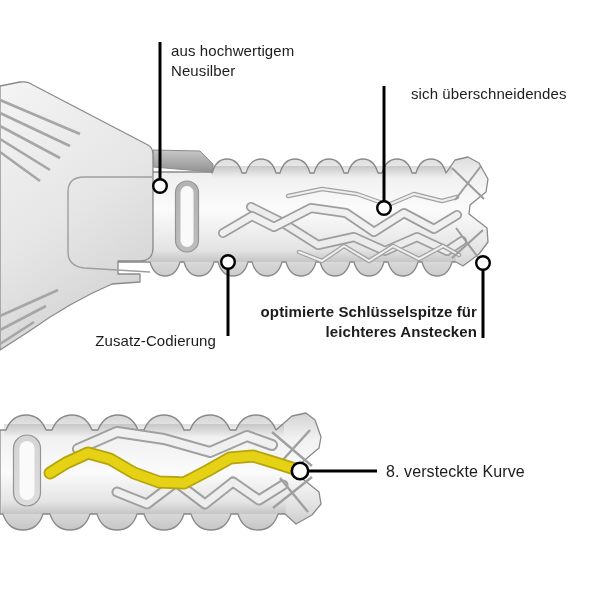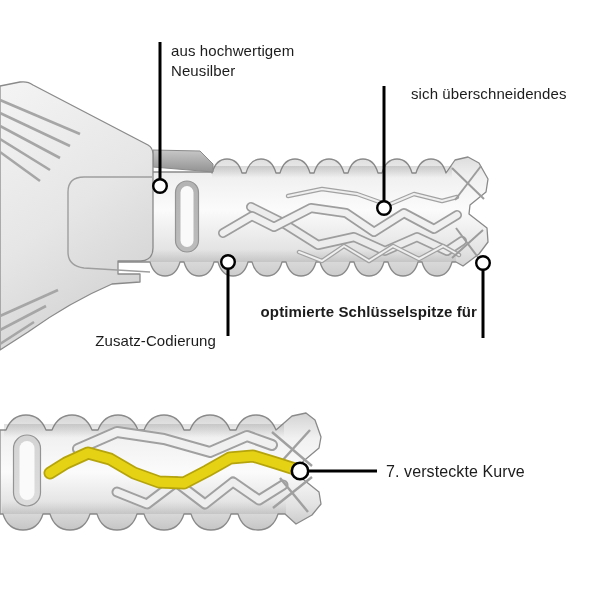--- a/index.html
+++ b/index.html
@@ -195,19 +195,20 @@
   <div class="callout-label" style="left:395px; top:84px;margin-left:16px;">
     <div>sich überschneidendes</div>
   </div>
 
   <div class="callout-label align-right" style="right:384px; top:331px;">
     <div>Zusatz-Codierung</div>
   </div>
 
   <div class="callout-label align-right" style="right:123px; top:302px;font-weight:bold;">
     <div>optimierte Schlüsselspitze für</div>
+    <div>leichteres Anstecken</div>
   </div>
 
   <div class="callout-label" style="left:386px; top:462px; font-size:16px;">
-    <div>7. versteckte Kurve</div>
+    <div>8. versteckte Kurve</div>
   </div>
 
 </div>
 
 </body></html>

